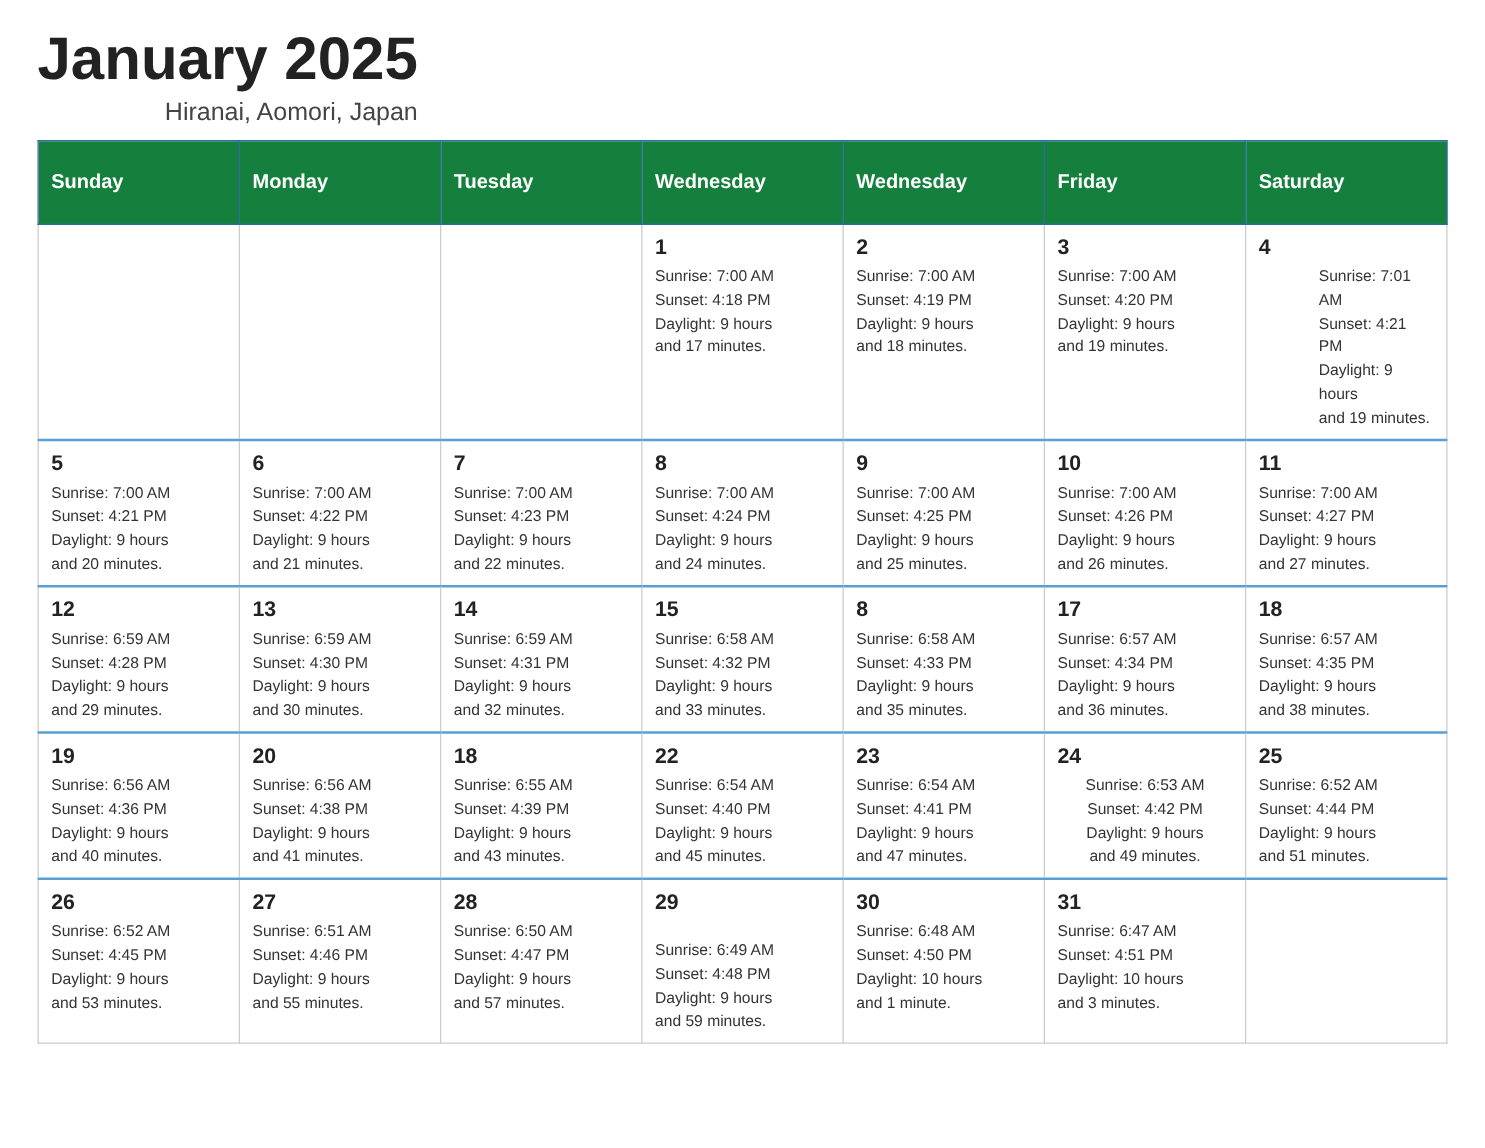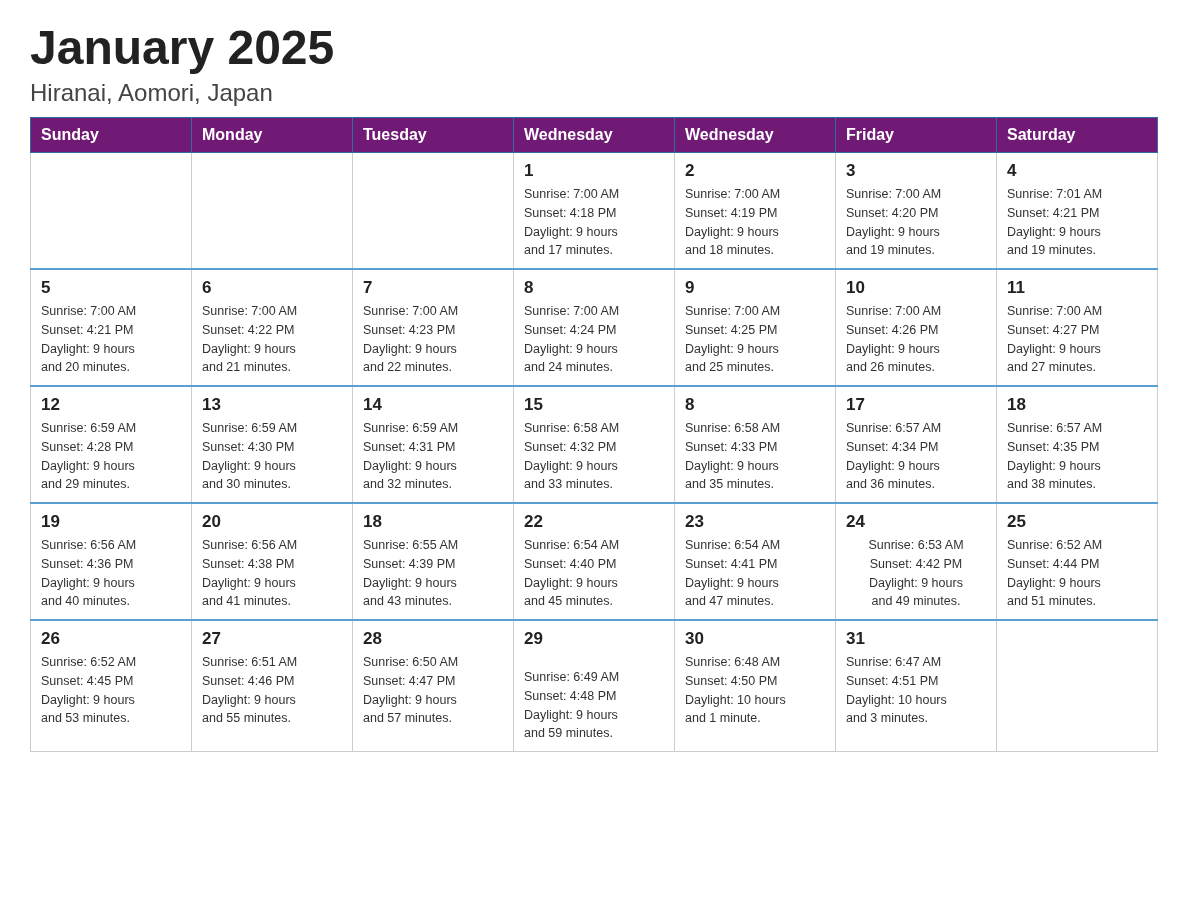--- a/index.html
+++ b/index.html
@@ -38,43 +38,43 @@
       display: inline-block;
       width: 0;
       height: 0;
       border-left: 10px solid transparent;
       border-right: 0px solid transparent;
       border-top: 14px solid #1a6fa8;
       margin-left: 2px;
       vertical-align: middle;
     }
     .title-section {
-      text-align: left;
+      text-align: right;
     }
     .calendar-title {
       font-size: 48px;
       font-weight: bold;
       color: #222;
     }
     .calendar-subtitle {
-      font-size: 24px;
+      font-size: 20px;
       color: #444;
       margin-top: 4px;
     }
     .calendar {
       width: 100%;
       border-collapse: collapse;
       margin-top: 10px;
     }
     .calendar th {
-      background-color: #701a75;
+      background-color: #15803d;
       color: #fff;
       font-size: 16px;
       font-weight: bold;
-      padding: 8px 10px;
+      padding: 24px 10px;
       text-align: left;
       border: 1px solid #2e6da4;
     }
     .calendar td {
       vertical-align: top;
       padding: 8px 10px;
       border: 1px solid #ccc;
       font-size: 13px;
       color: #333;
       width: 14.28%;
@@ -145,21 +145,21 @@
         </td>
         <td>
           <span class="day-number">3</span>
           <div class="day-info" style="white-space: pre-line;">Sunrise: 7:00 AM
 Sunset: 4:20 PM
 Daylight: 9 hours
 and 19 minutes.</div>
         </td>
         <td>
           <span class="day-number">4</span>
-          <div class="day-info" style="white-space: pre-line;">Sunrise: 7:01 AM
+          <div class="day-info" style="white-space: pre-line; margin-left: 48px;">Sunrise: 7:01 AM
 Sunset: 4:21 PM
 Daylight: 9 hours
 and 19 minutes.</div>
         </td>
       </tr>
       <tr>
         <td>
           <span class="day-number">5</span>
           <div class="day-info" style="white-space: pre-line;">Sunrise: 7:00 AM
 Sunset: 4:21 PM

